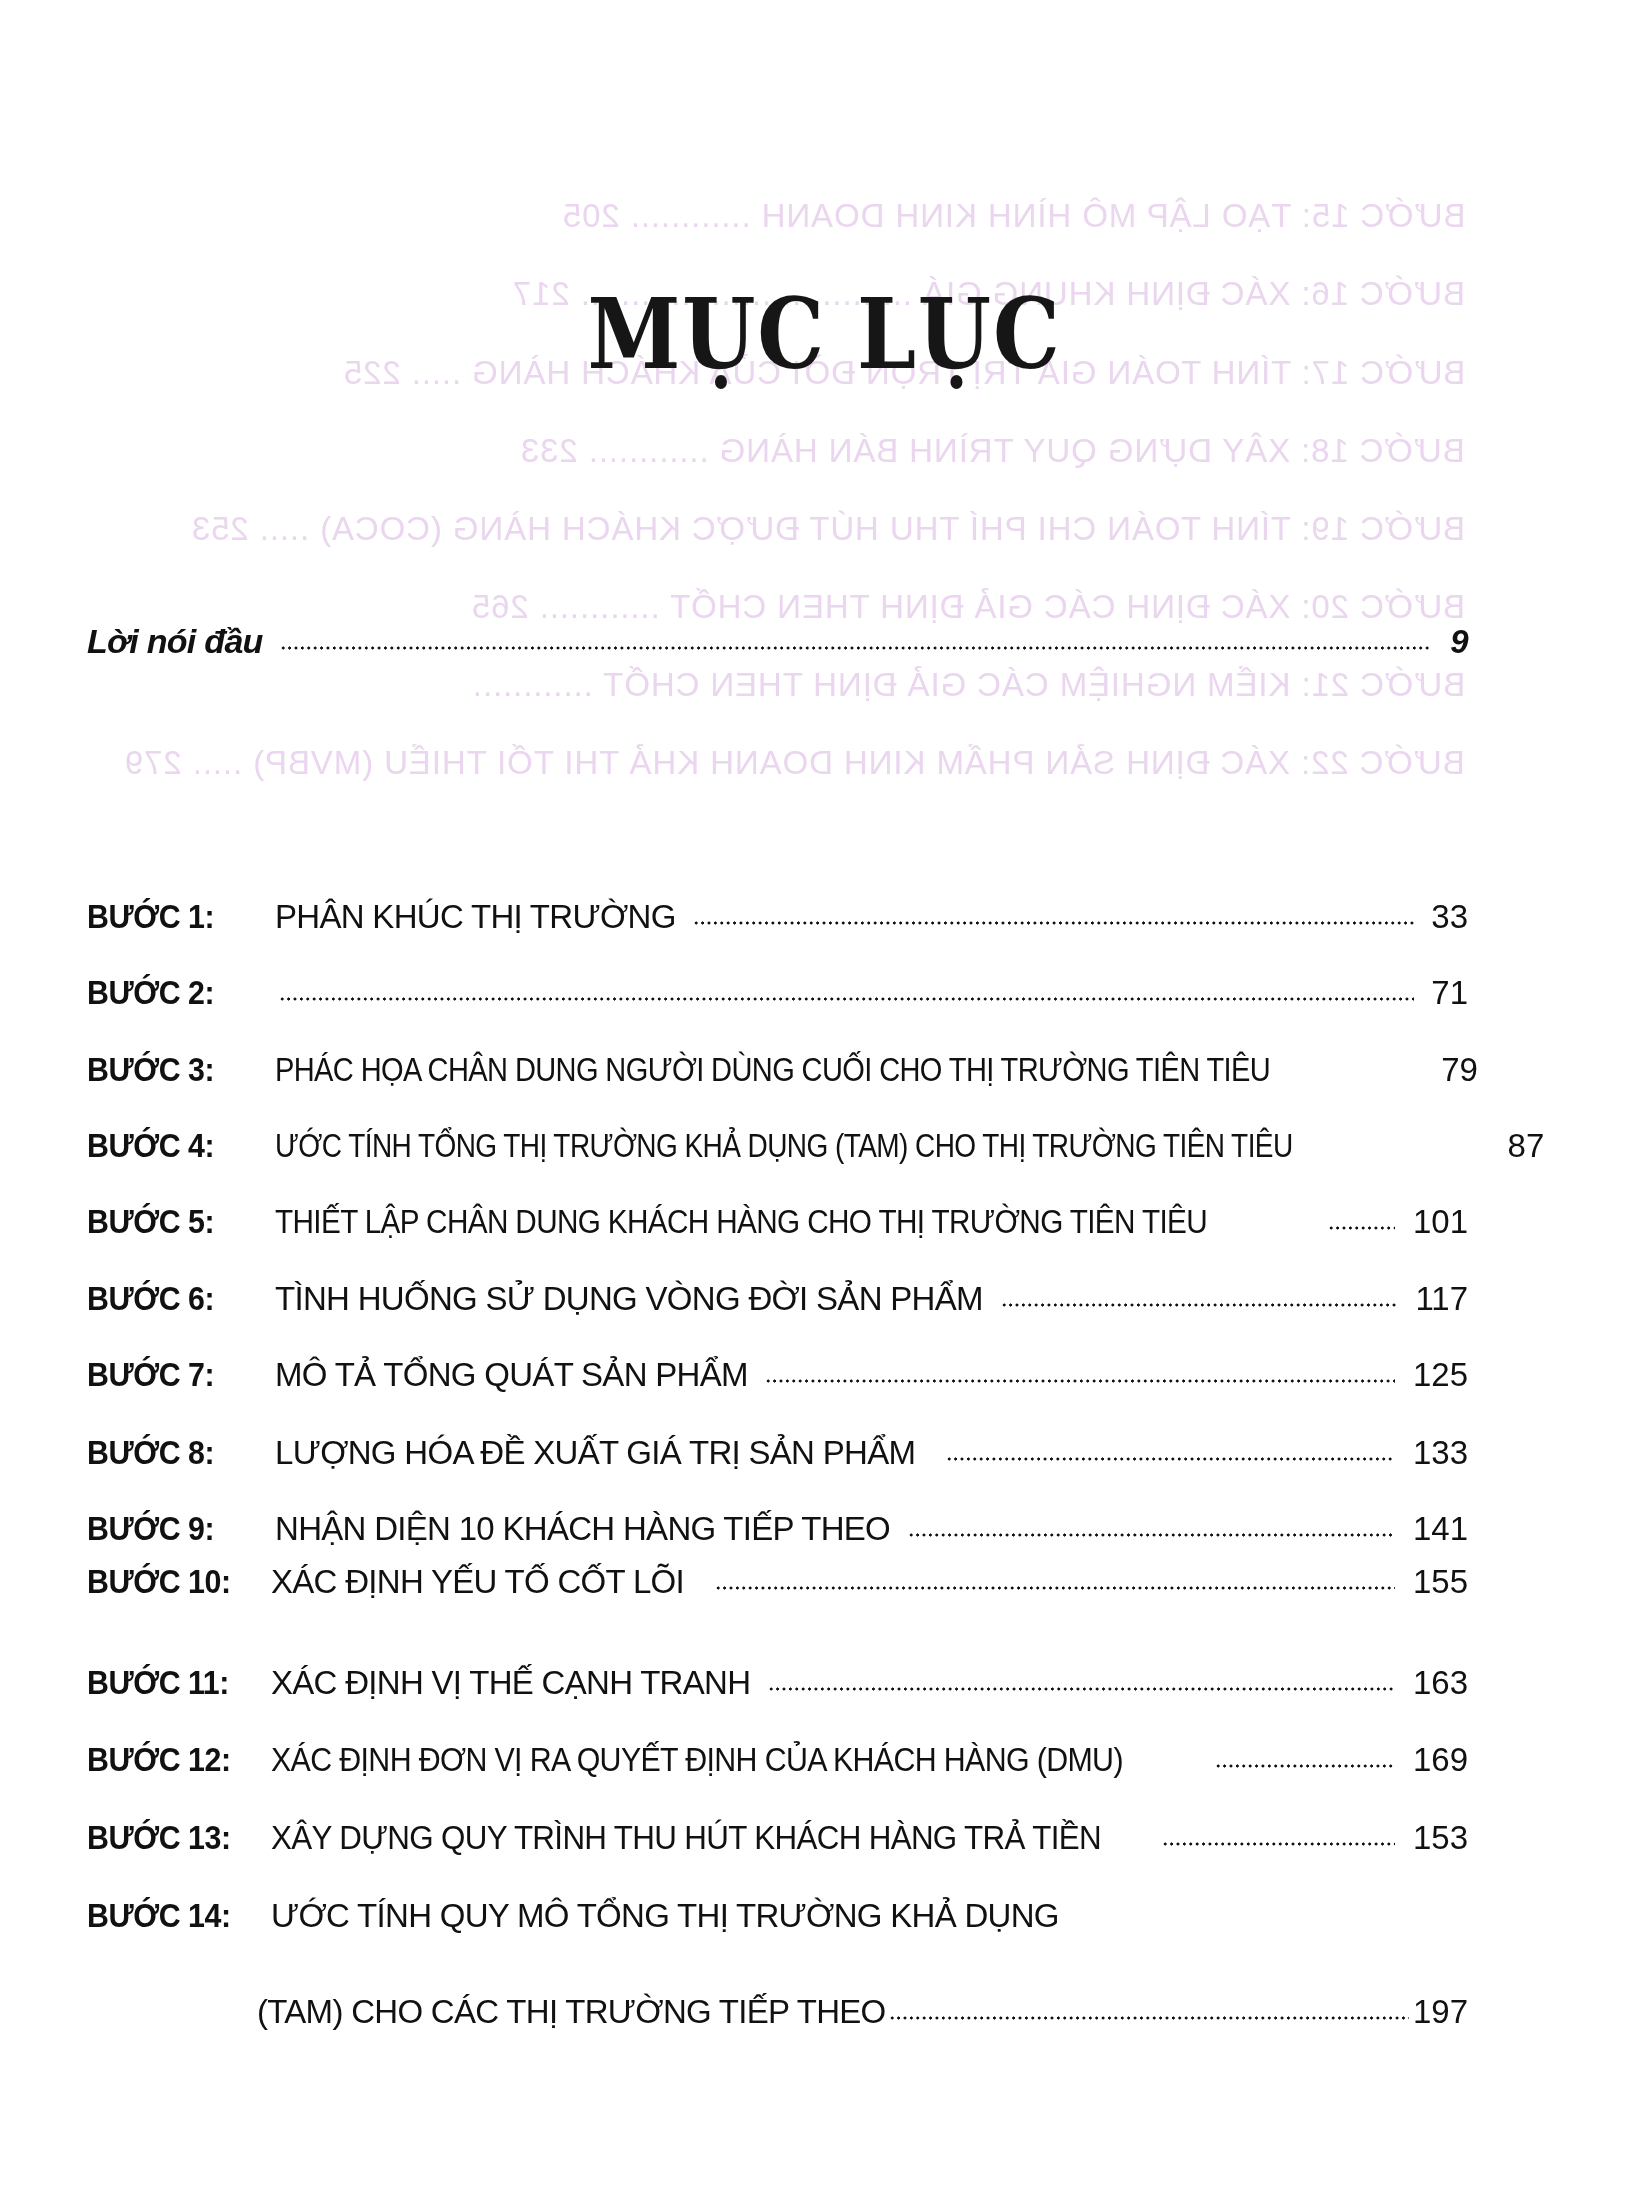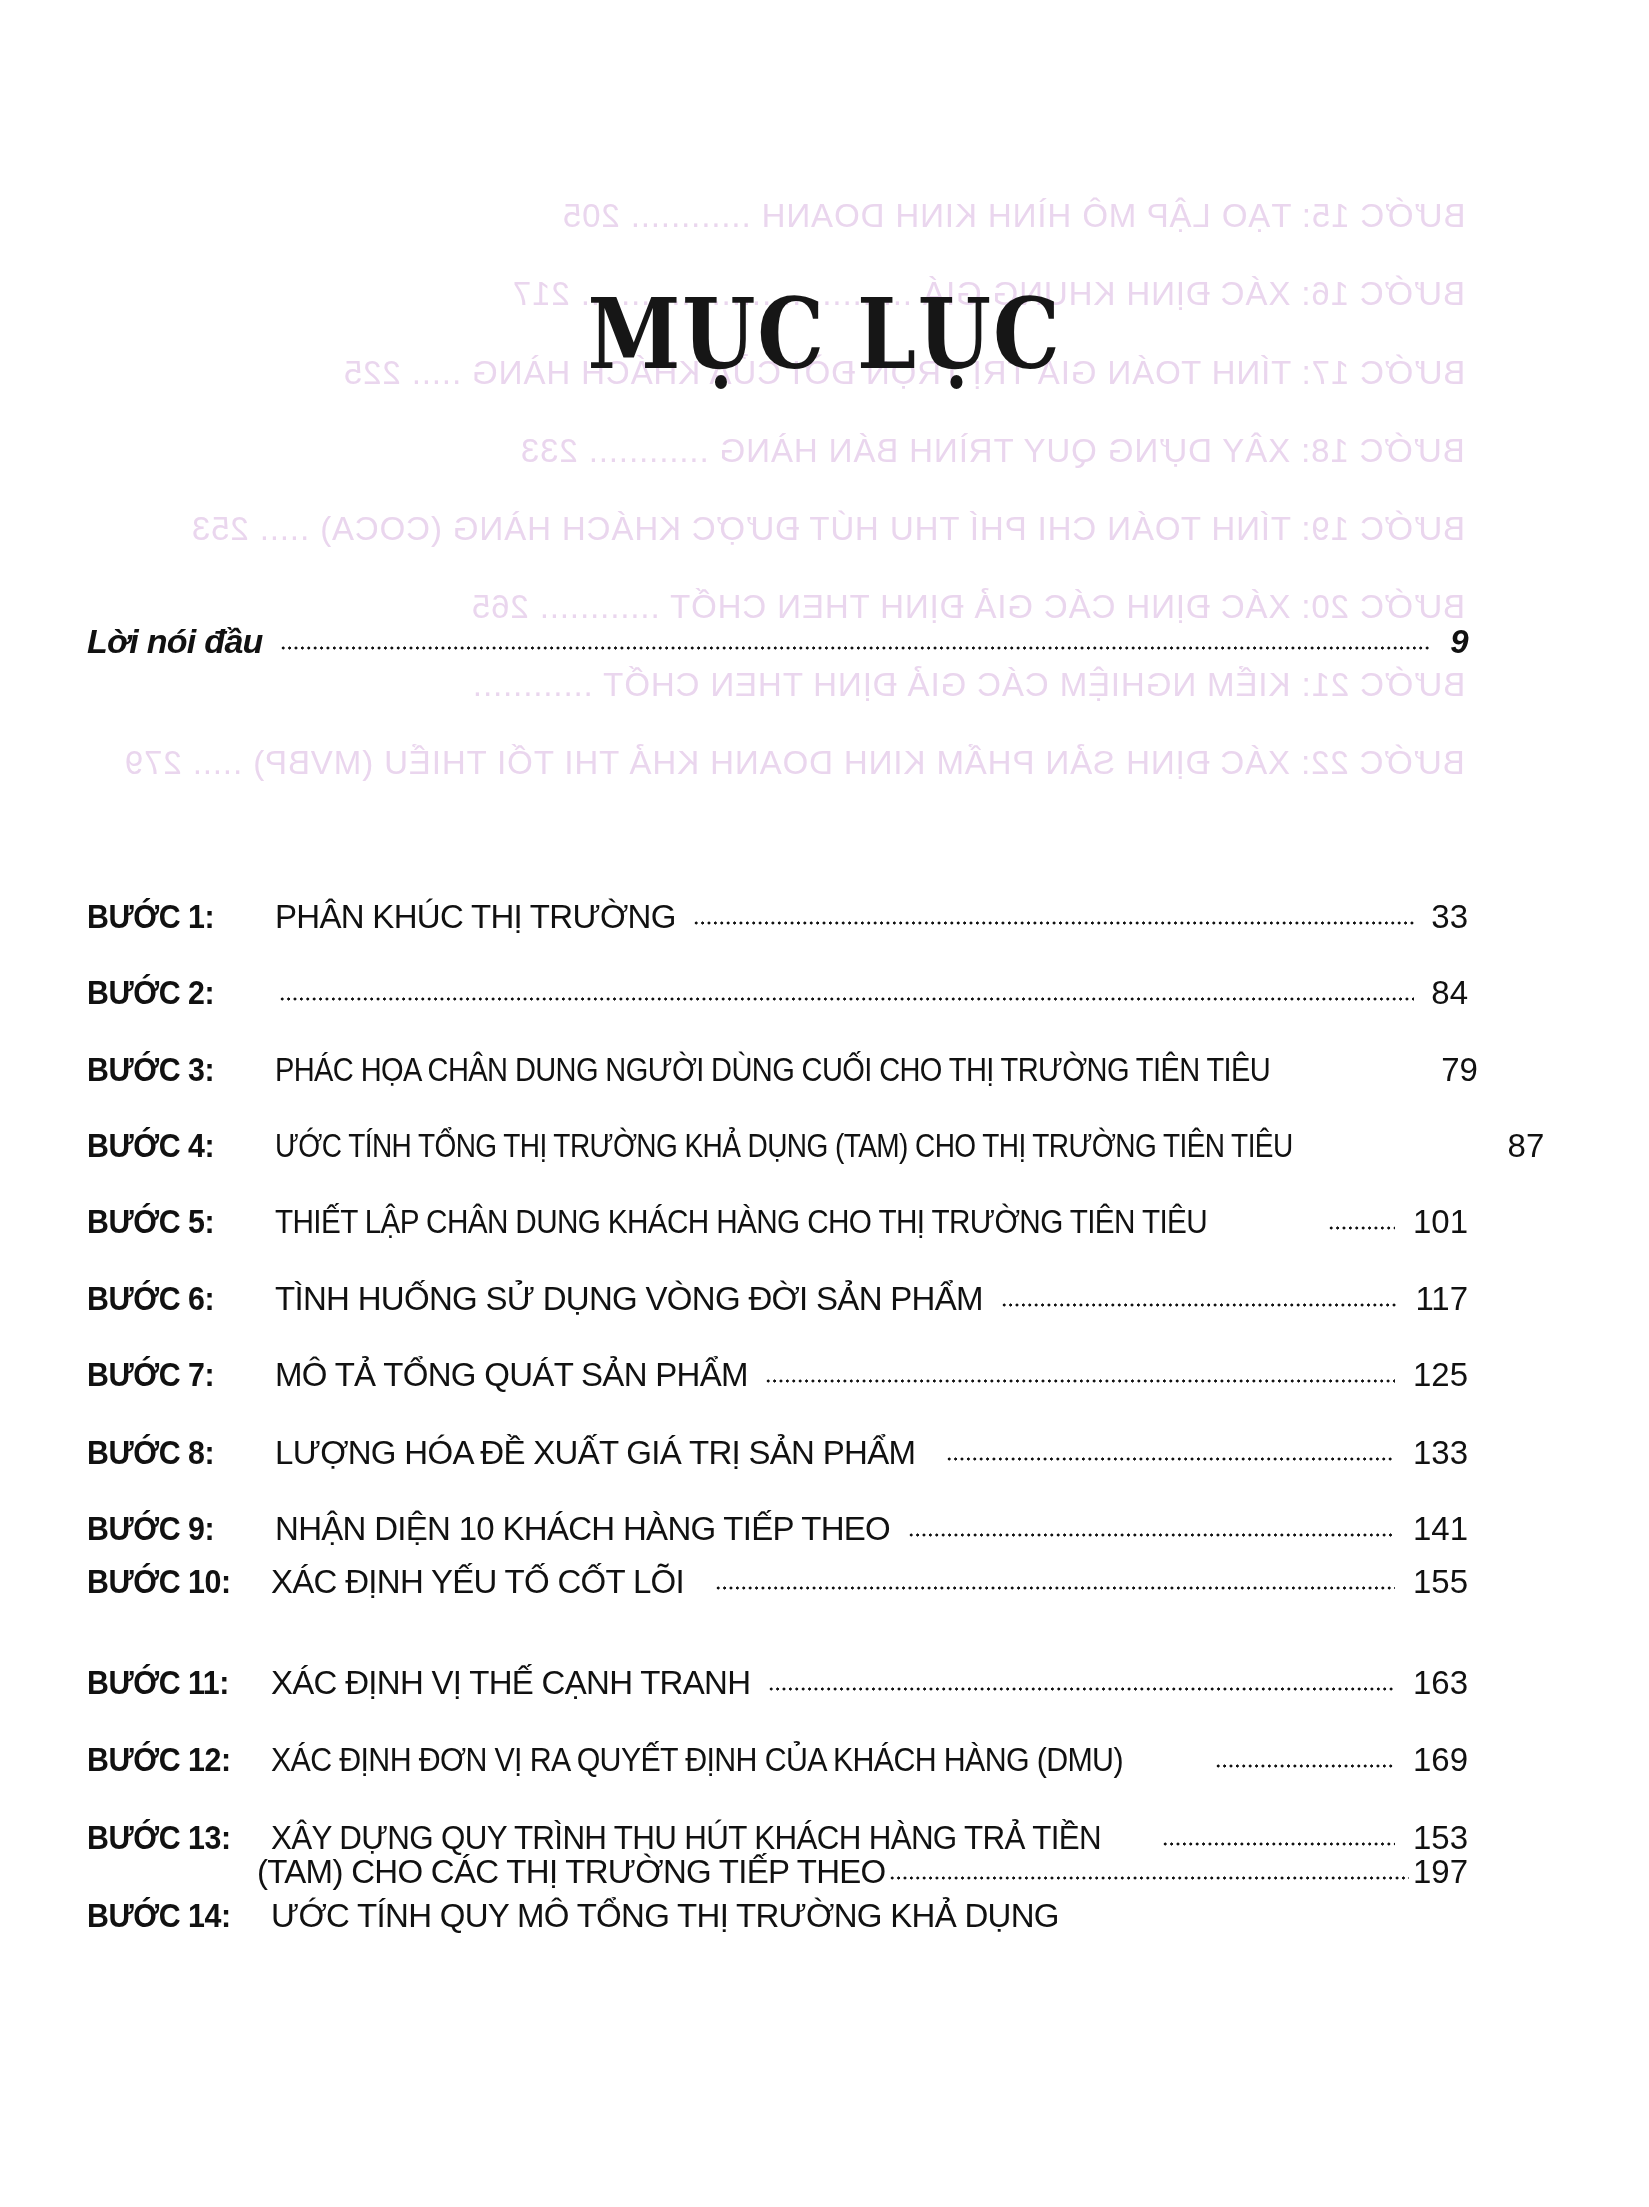--- a/index.html
+++ b/index.html
@@ -143,21 +143,21 @@
 
   <div class="entry" style="top:897px">
     <span class="label">BƯỚC 1:</span>
     <span class="text">PHÂN KHÚC THỊ TRƯỜNG</span>
     <span class="leader"></span>
     <span class="page-num">33</span>
   </div>
   <div class="entry" style="top:973px">
     <span class="label">BƯỚC 2:</span>
     <span class="leader"></span>
-    <span class="page-num">84</span>
+    <span class="page-num">71</span>
   </div>
   <div class="entry" style="top:1050px">
     <span class="label">BƯỚC 3:</span>
     <span class="text" style="transform:scaleX(0.88);">PHÁC HỌA CHÂN DUNG NGƯỜI DÙNG CUỐI CHO THỊ TRƯỜNG TIÊN TIÊU</span>
     <span class="leader"></span>
     <span class="page-num">79</span>
   </div>
   <div class="entry" style="top:1126px">
     <span class="label">BƯỚC 4:</span>
     <span class="text" style="transform:scaleX(0.85);">ƯỚC TÍNH TỔNG THỊ TRƯỜNG KHẢ DỤNG (TAM) CHO THỊ TRƯỜNG TIÊN TIÊU</span>
@@ -215,20 +215,20 @@
   <div class="entry wide-label" style="top:1818px">
     <span class="label">BƯỚC 13:</span>
     <span class="text" style="transform:scaleX(0.95);">XÂY DỰNG QUY TRÌNH THU HÚT KHÁCH HÀNG TRẢ TIỀN</span>
     <span class="leader"></span>
     <span class="page-num">153</span>
   </div>
   <div class="entry wide-label" style="top:1896px">
     <span class="label">BƯỚC 14:</span>
     <span class="text">ƯỚC TÍNH QUY MÔ TỔNG THỊ TRƯỜNG KHẢ DỤNG</span>
   </div>
-  <div class="cont-line" style="top:1852px">
+  <div class="cont-line" style="top:1992px">
     <span class="text">(TAM) CHO CÁC THỊ TRƯỜNG TIẾP THEO</span>
     <span class="leader"></span>
     <span class="page-num">197</span>
   </div>
 
 </div>
 
 
 </body></html>

